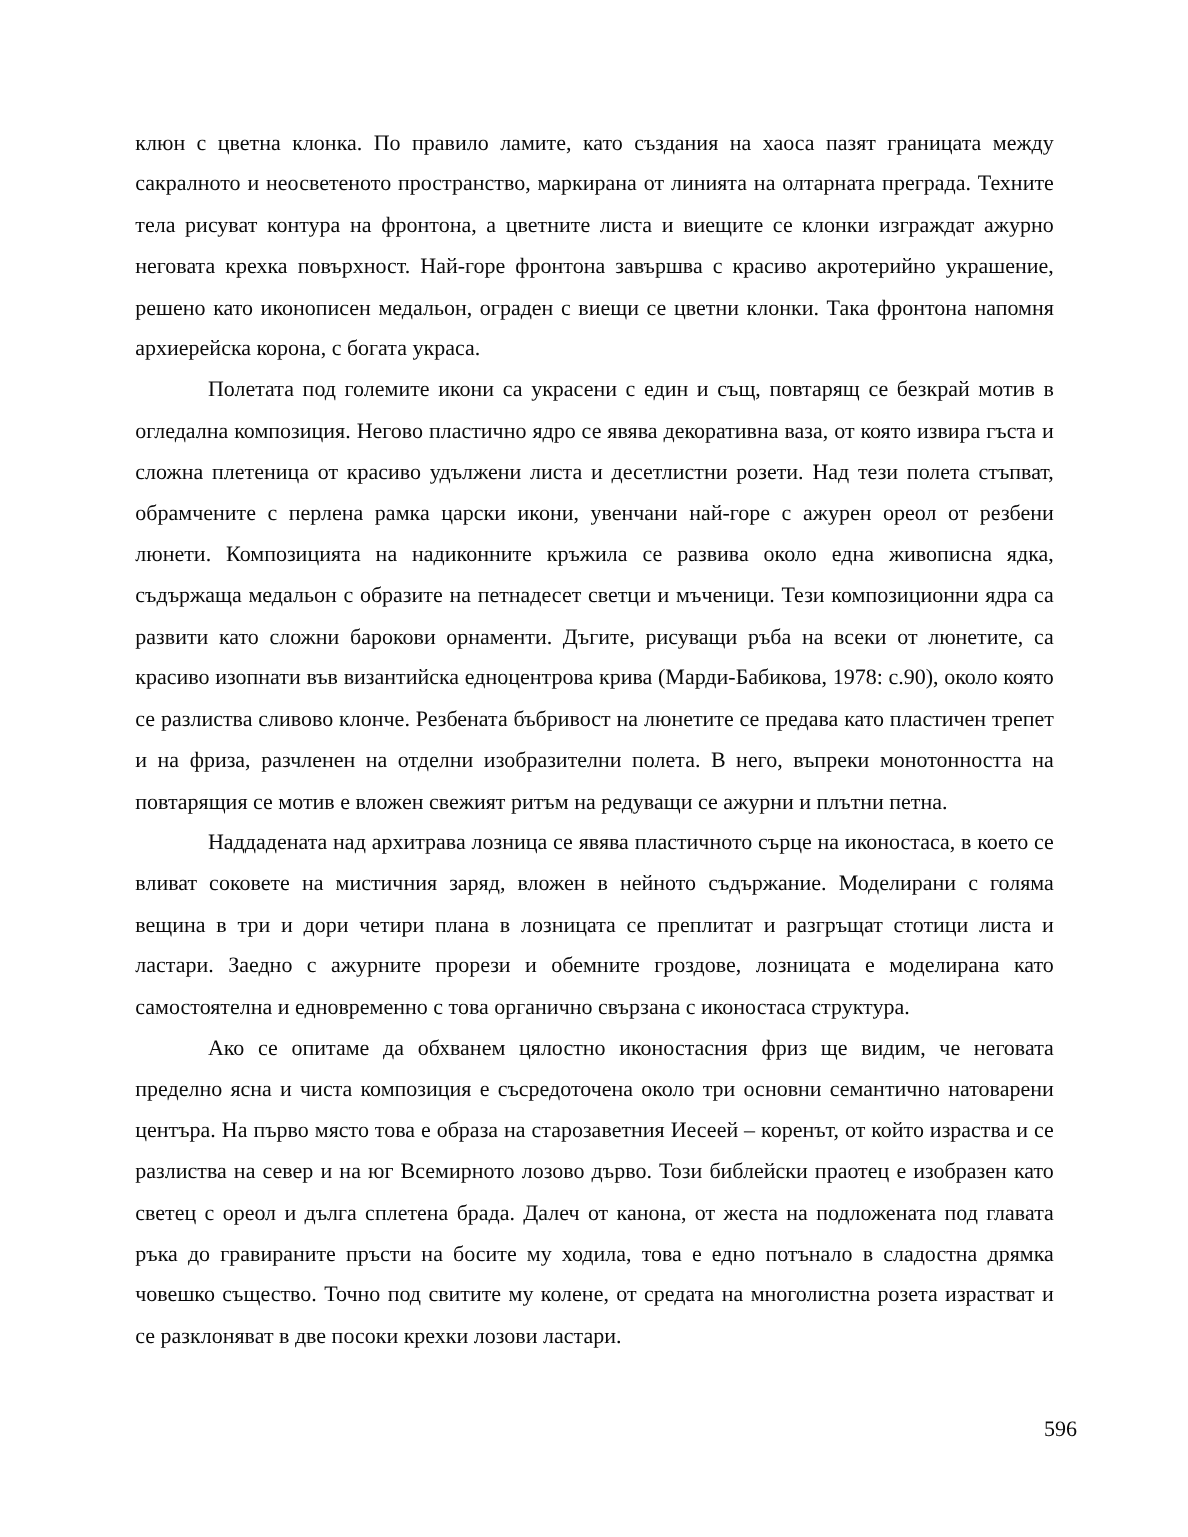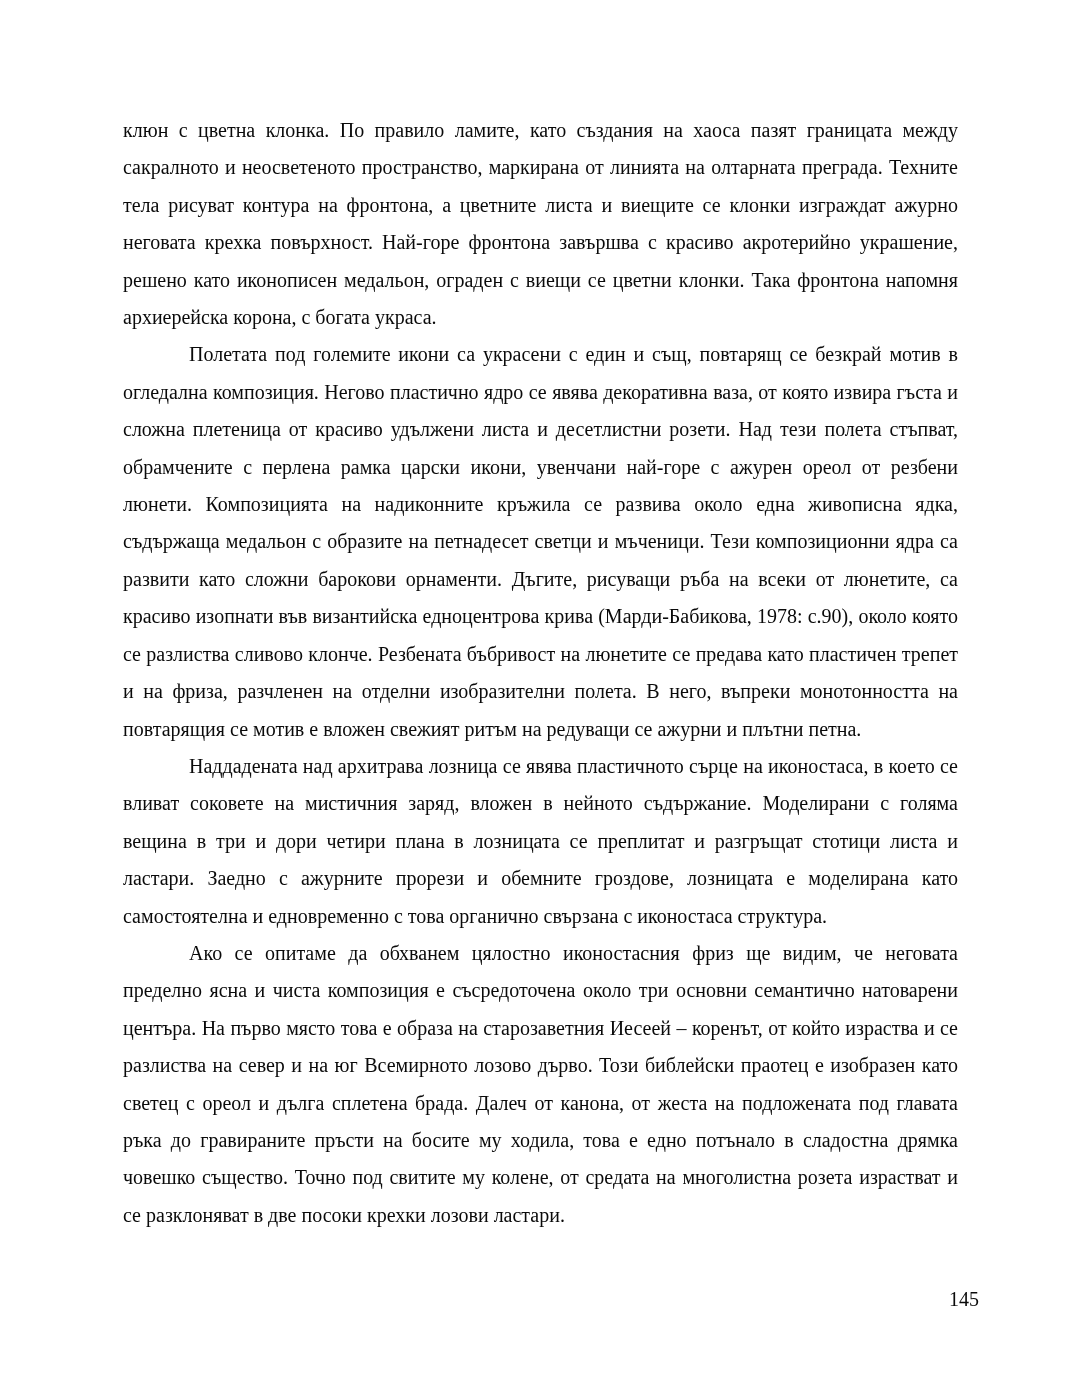--- a/index.html
+++ b/index.html
@@ -47,14 +47,14 @@
 </head>
 <body>
 
 <div class="page">
   <div class="text-block">
     <p class="para no-indent">клюн с цветна клонка. По правило ламите, като създания на хаоса пазят границата между сакралното и неосветеното пространство, маркирана от линията на олтарната преграда. Техните тела рисуват контура на фронтона, а цветните листа и виещите се клонки изграждат ажурно неговата крехка повърхност. Най-горе фронтона завършва с красиво акротерийно украшение, решено като иконописен медальон, ограден с виещи се цветни клонки. Така фронтона напомня архиерейска корона, с богата украса.</p>
     <p class="para">Полетата под големите икони са украсени с един и същ, повтарящ се безкрай мотив в огледална композиция. Негово пластично ядро се явява декоративна ваза, от която извира гъста и сложна плетеница от красиво удължени листа и десетлистни розети. Над тези полета стъпват, обрамчените с перлена рамка царски икони, увенчани най-горе с ажурен ореол от резбени люнети. Композицията на надиконните кръжила се развива около една живописна ядка, съдържаща медальон с образите на петнадесет светци и мъченици. Тези композиционни ядра са развити като сложни барокови орнаменти. Дъгите, рисуващи ръба на всеки от люнетите, са красиво изопнати във византийска едноцентрова крива (Марди-Бабикова, 1978: с.90), около която се разлиства сливово клонче. Резбената бъбривост на люнетите се предава като пластичен трепет и на фриза, разчленен на отделни изобразителни полета. В него, въпреки монотонността на повтарящия се мотив е вложен свежият ритъм на редуващи се ажурни и плътни петна.</p>
     <p class="para">Наддадената над архитрава лозница се явява пластичното сърце на иконостаса, в което се вливат соковете на мистичния заряд, вложен в нейното съдържание. Моделирани с голяма вещина в три и дори четири плана в лозницата се преплитат и разгръщат стотици листа и ластари. Заедно с ажурните прорези и обемните гроздове, лозницата е моделирана като самостоятелна и едновременно с това органично свързана с иконостаса структура.</p>
     <p class="para">Ако се опитаме да обхванем цялостно иконостасния фриз ще видим, че неговата пределно ясна и чиста композиция е съсредоточена около три основни семантично натоварени центъра. На първо място това е образа на старозаветния Иесеей – коренът, от който израства и се разлиства на север и на юг Всемирното лозово дърво. Този библейски праотец е изобразен като светец с ореол и дълга сплетена брада. Далеч от канона, от жеста на подложената под главата ръка до гравираните пръсти на босите му ходила, това е едно потънало в сладостна дрямка човешко същество. Точно под свитите му колене, от средата на многолистна розета израстват и се разклоняват в две посоки крехки лозови ластари.</p>
   </div>
-  <div class="page-number">145</div>
+  <div class="page-number">596</div>
 </div>
 
 </body></html>

